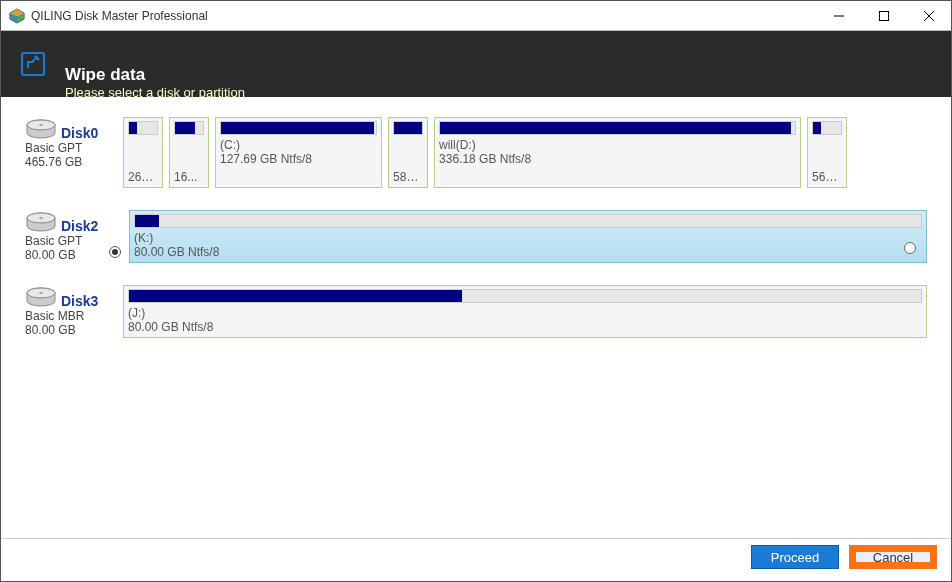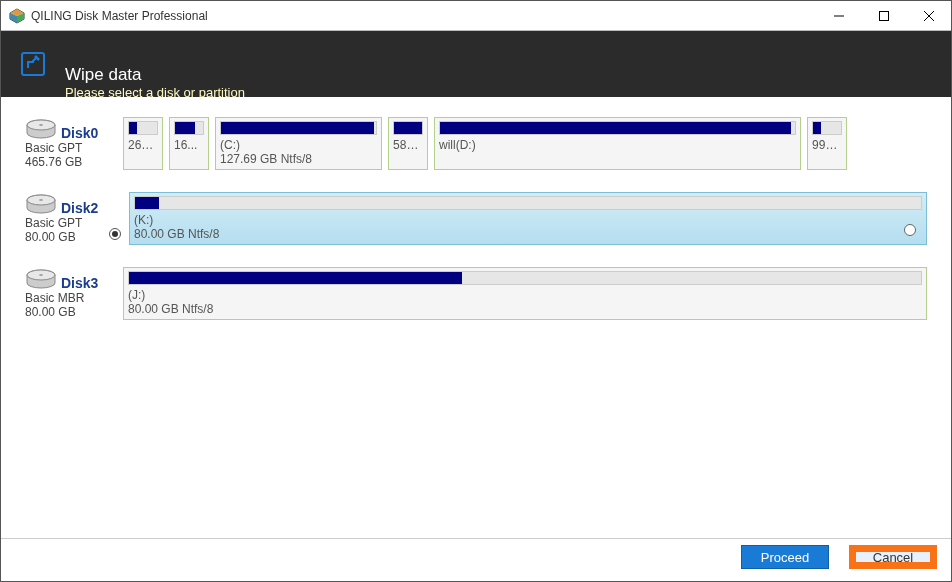--- a/index.html
+++ b/index.html
@@ -7,21 +7,21 @@
 
   .titlebar { height: 30px; display: flex; align-items: center; padding-left: 8px; background: #fff; border-bottom: 1px solid #bbb; }
   .titlebar .app-icon { width: 16px; height: 16px; margin-right: 6px; }
   .titlebar .title { font-size: 12px; color: #333; flex: 1; }
   .winbtns { display: flex; }
   .winbtn { width: 45px; height: 29px; display: flex; align-items: center; justify-content: center; }
   .winbtn svg { display: block; }
 
   .header { height: 66px; background: #2b2b2b; display: flex; align-items: center; padding-left: 18px; }
   .header-icon { width: 28px; height: 28px; margin-right: 18px; }
-  .header-txt .h1 { color: #fff; font-size: 17px; font-weight: 400; margin-top: 36px; }
+  .header-txt .h1 { color: #fff; font-size: 17px; font-weight: 700; margin-top: 36px; }
   .header-txt .h2 { color: #fef9c3; font-size: 13px; }
 
   .content { padding: 20px 24px 0 24px; height: 410px; overflow: hidden; }
 
   .disk-row { display: flex; align-items: stretch; gap: 6px; margin-bottom: 22px; }
   .disk-info { width: 92px; padding-top: 2px; display: flex; flex-direction: column; }
   .disk-icon { width: 32px; height: 22px; }
   .disk-name { color: #1a3d8f; font-weight: bold; font-size: 14px; margin-top: -20px; margin-left: 36px; }
   .disk-info .sub { font-size: 12px; color: #444; }
   .disk-info-inner { display: flex; align-items: flex-start; gap: 4px; }
@@ -32,39 +32,39 @@
     background: #f5f5f5;
     display: flex; flex-direction: column;
     padding: 3px 4px 3px 4px;
     position: relative;
     min-width: 0;
   }
   .part.selected { background: linear-gradient(#d2ecf5, #b4def0); border-color: #7fbdd6; }
   .usage-bar { height: 14px; background: #e6e6e6; border: 1px solid #ccc; position: relative; margin-bottom: 3px; }
   .usage-fill { position: absolute; top: 0; left: 0; bottom: 0; background: #000080; }
   .part-label { font-size: 12px; color: #555; white-space: nowrap; overflow: hidden; text-overflow: ellipsis; }
-  .part.small { width: 42px; }
+  .part.small { width: 42px; gap: 32px; }
   .part.small .part-label { font-size: 12px; }
   .radio-outer { width: 12px; height: 12px; border: 1px solid #555; border-radius: 50%; display:flex;align-items:center;justify-content:center; background:#fff; }
   .radio-dot { width: 6px; height: 6px; border-radius: 50%; background: #333; }
 
   .sel-circle { position: absolute; right: 10px; bottom: 8px; width: 12px; height: 12px; border: 1px solid #666; border-radius: 50%; background:#fff; }
 
   .footer { position: absolute; bottom: 0; left: 0; right: 0; border-top: 1px solid #ccc;}
   .footer-inner { padding: 12px 18px; display: flex; align-items: center; gap: 10px; }
   .footer-label { font-size: 13px; color: #333; }
   .spinner { display: flex; align-items: stretch; border: 1px solid #888; height: 22px; }
   .spinner input { width: 28px; border: none; outline: none; font-size: 13px; padding-left: 4px; }
   .spinner-btns { display: flex; flex-direction: column; width: 16px; border-left: 1px solid #888; }
   .spinner-btns .sbtn { flex:1; display:flex; align-items:center; justify-content:center; background:#f2f2f2; border-bottom:1px solid #888; font-size:7px; color:#333;}
   .spinner-btns .sbtn:last-child{border-bottom:none;}
   .info-icon { width:14px; height:14px; border-radius:50%; background:#1670c5; color:#fff; font-size:10px; font-weight:bold; display:flex;align-items:center;justify-content:center; margin-left: 80px;}
   .warn-text { font-size: 13px; color: #888; }
 
-  .action-row { display:flex; justify-content:flex-end; gap:20px; padding: 6px 14px 12px 0; }
+  .action-row { display:flex; justify-content:flex-end; gap:10px; padding: 6px 14px 12px 0; }
   .btn { width: 88px; height: 24px; font-size: 13px; display:flex; align-items:center; justify-content:center; }
   .btn-primary { background:#1a7bd6; color:#fff; border:1px solid #0e5fa8; }
   .btn-secondary { background:#e8f1fb; color:#333; border:7px solid #f97316; }
 
   .wrap { position: relative; width: 950px; height: 580px; }
 </style>
 </head>
 <body>
 
 <div class="wrap">
@@ -150,26 +150,27 @@
             <div class="usage-bar">
               <div class="usage-fill" style="width:100%"></div>
             </div>
             <div class="part-label">580...</div>
           </div>
           <div class="part" style="flex: 0.5 1 0%;">
             <div class="usage-bar">
               <div class="usage-fill" style="width:99%"></div>
             </div>
             <div class="part-label">will(D:)</div>
+            <div class="part-label">336.18 GB Ntfs/8</div>
           </div>
           <div class="part small" style="flex: 0.042 1 0%;">
             <div class="usage-bar">
               <div class="usage-fill" style="width:30%"></div>
             </div>
-            <div class="part-label">995...</div>
+            <div class="part-label">562...</div>
           </div>
         </div>
       </div>
       <div class="disk-row">
         <div class="disk-info">
           <div class="disk-info-inner">
             <div><svg class="disk-icon" viewBox="0 0 32 22">
                 <ellipse cx="16" cy="6" rx="14" ry="5" fill="#ddd" stroke="#888"></ellipse>
                 <path d="M2 6 v8 a14 5 0 0 0 28 0 v-8" fill="#ccc" stroke="#888"></path>
                 <ellipse cx="16" cy="6" rx="14" ry="5" fill="#e8e8e8" stroke="#888"></ellipse>

